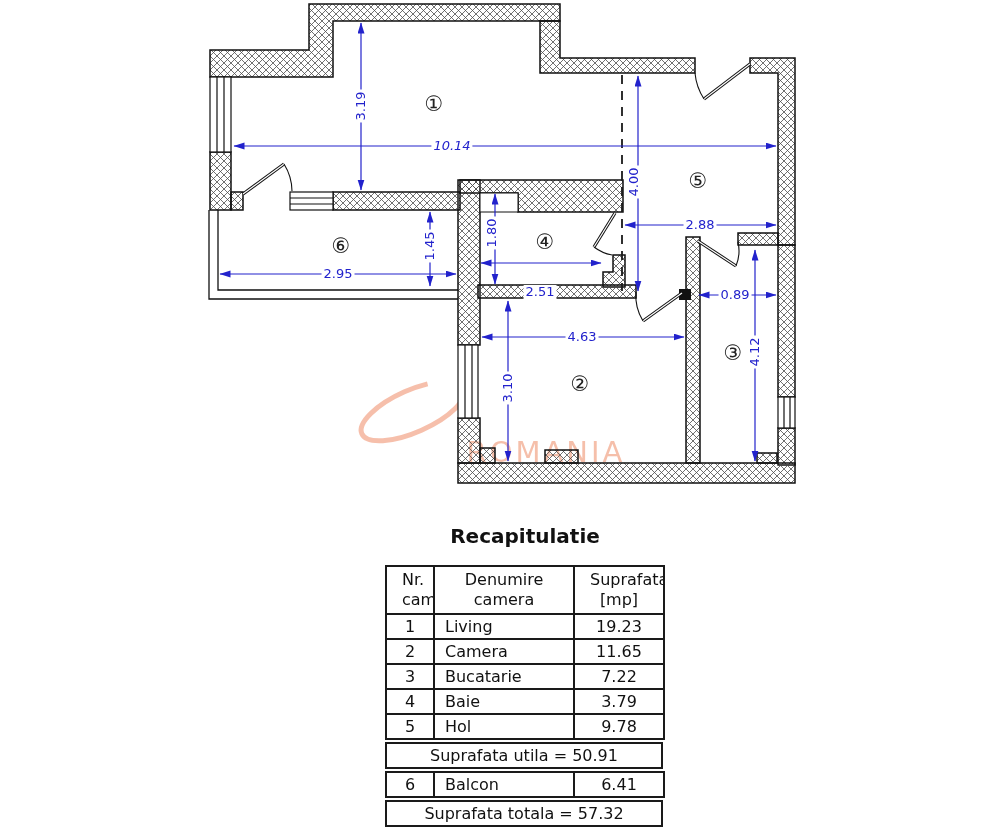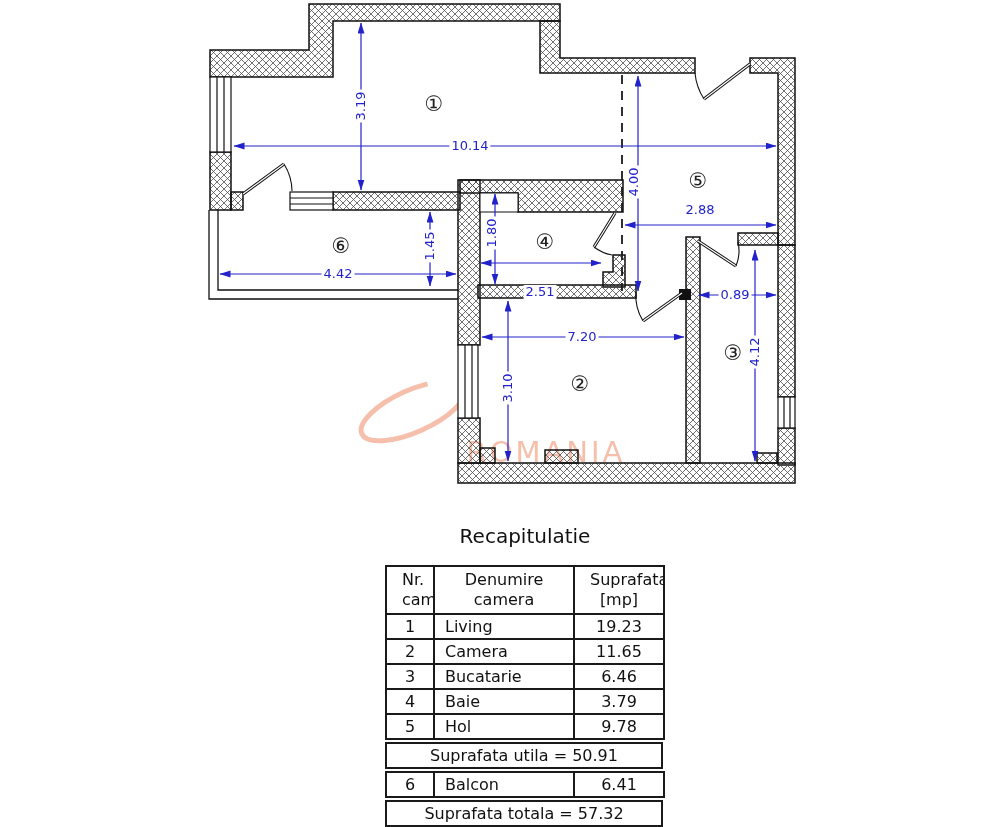--- a/index.html
+++ b/index.html
@@ -9,21 +9,21 @@
 
   
   .dim { position:absolute; transform:translate(-50%,-50%); font-size:13px; color:#2222cc;
          background:#fff; padding:0 2px; white-space:nowrap; line-height:14px; }
   .dimv { transform:translate(-50%,-50%) rotate(-90deg); }
   .room { position:absolute; transform:translate(-50%,-50%); font-size:21px; color:#222;
           line-height:21px; }
 
   
   .recap-title { position:absolute; left:525px; top:536px; transform:translate(-50%,-50%);
-                 font-size:20px; color:#111; }
+                 font-size:20px; color:#111;font-weight:bold; }
   .recap { position:absolute; left:385px; top:565px; width:278px; color:#111; }
   .recap table { border-collapse:collapse; table-layout:fixed; width:278px; margin-bottom:2px; }
   .recap td, .recap th { border:2px solid #1a1a1a; font-size:16px; font-weight:normal; overflow:hidden; }
   .recap th { white-space:pre-line; line-height:20px; padding:3px 15px; text-align:center; }
   .recap th.c1 { text-align:left; }
   .recap td { height:25px; line-height:21px; }
   .recap td.c1 { text-align:center; }
   .recap td.c2 { padding-left:10px; text-align:left; }
   .recap td.c3 { text-align:center; }
   .recap .sum td { height:25px; text-align:center; }
@@ -139,28 +139,28 @@
       <line x1="430" y1="212" x2="430" y2="286" marker-start="url(#as)" marker-end="url(#ae)"></line>
       <line x1="220" y1="274" x2="456" y2="274" marker-start="url(#as)" marker-end="url(#ae)"></line>
       <line x1="482" y1="337" x2="684" y2="337" marker-start="url(#as)" marker-end="url(#ae)"></line>
       <line x1="508" y1="301" x2="508" y2="461" marker-start="url(#as)" marker-end="url(#ae)"></line>
       <line x1="699" y1="295" x2="776" y2="295" marker-start="url(#as)" marker-end="url(#ae)"></line>
       <line x1="755" y1="250" x2="755" y2="461" marker-start="url(#as)" marker-end="url(#ae)"></line>
     </g>
   </svg>
 
   <span class="dim dimv" style="left:361px; top:106px;">3.19</span>
-  <span class="dim" style="left:470px; top:146px;">10.14</span>
+  <span class="dim" style="left:452px; top:146px;font-style:italic;">10.14</span>
   <span class="dim dimv" style="left:634px; top:182px;">4.00</span>
-  <span class="dim" style="left:700px; top:210px;">2.88</span>
+  <span class="dim" style="left:700px; top:225px;">2.88</span>
   <span class="dim dimv" style="left:492px; top:233px;">1.80</span>
   <span class="dim" style="left:540px; top:263px;margin-top:29px;">2.51</span>
   <span class="dim dimv" style="left:430px; top:246px;">1.45</span>
-  <span class="dim" style="left:338px; top:274px;">4.42</span>
-  <span class="dim" style="left:582px; top:337px;">7.20</span>
+  <span class="dim" style="left:338px; top:274px;">2.95</span>
+  <span class="dim" style="left:582px; top:337px;">4.63</span>
   <span class="dim dimv" style="left:508px; top:388px;">3.10</span>
   <span class="dim" style="left:735px; top:295px;">0.89</span>
   <span class="dim dimv" style="left:755px; top:352px;">4.12</span>
 
   <span class="room" style="left:434px; top:104px;">①</span>
   <span class="room" style="left:580px; top:384px;">②</span>
   <span class="room" style="left:733px; top:353px;">③</span>
   <span class="room" style="left:545px; top:242px;">④</span>
   <span class="room" style="left:698px; top:181px;">⑤</span>
   <span class="room" style="left:341px; top:246px;">⑥</span>
@@ -191,21 +191,21 @@
             <td class="c3">19.23</td>
           </tr>
           <tr>
             <td class="c1">2</td>
             <td class="c2">Camera</td>
             <td class="c3">11.65</td>
           </tr>
           <tr>
             <td class="c1">3</td>
             <td class="c2">Bucatarie</td>
-            <td class="c3">6.46</td>
+            <td class="c3">7.22</td>
           </tr>
           <tr>
             <td class="c1">4</td>
             <td class="c2">Baie</td>
             <td class="c3">3.79</td>
           </tr>
           <tr>
             <td class="c1">5</td>
             <td class="c2">Hol</td>
             <td class="c3">9.78</td>

